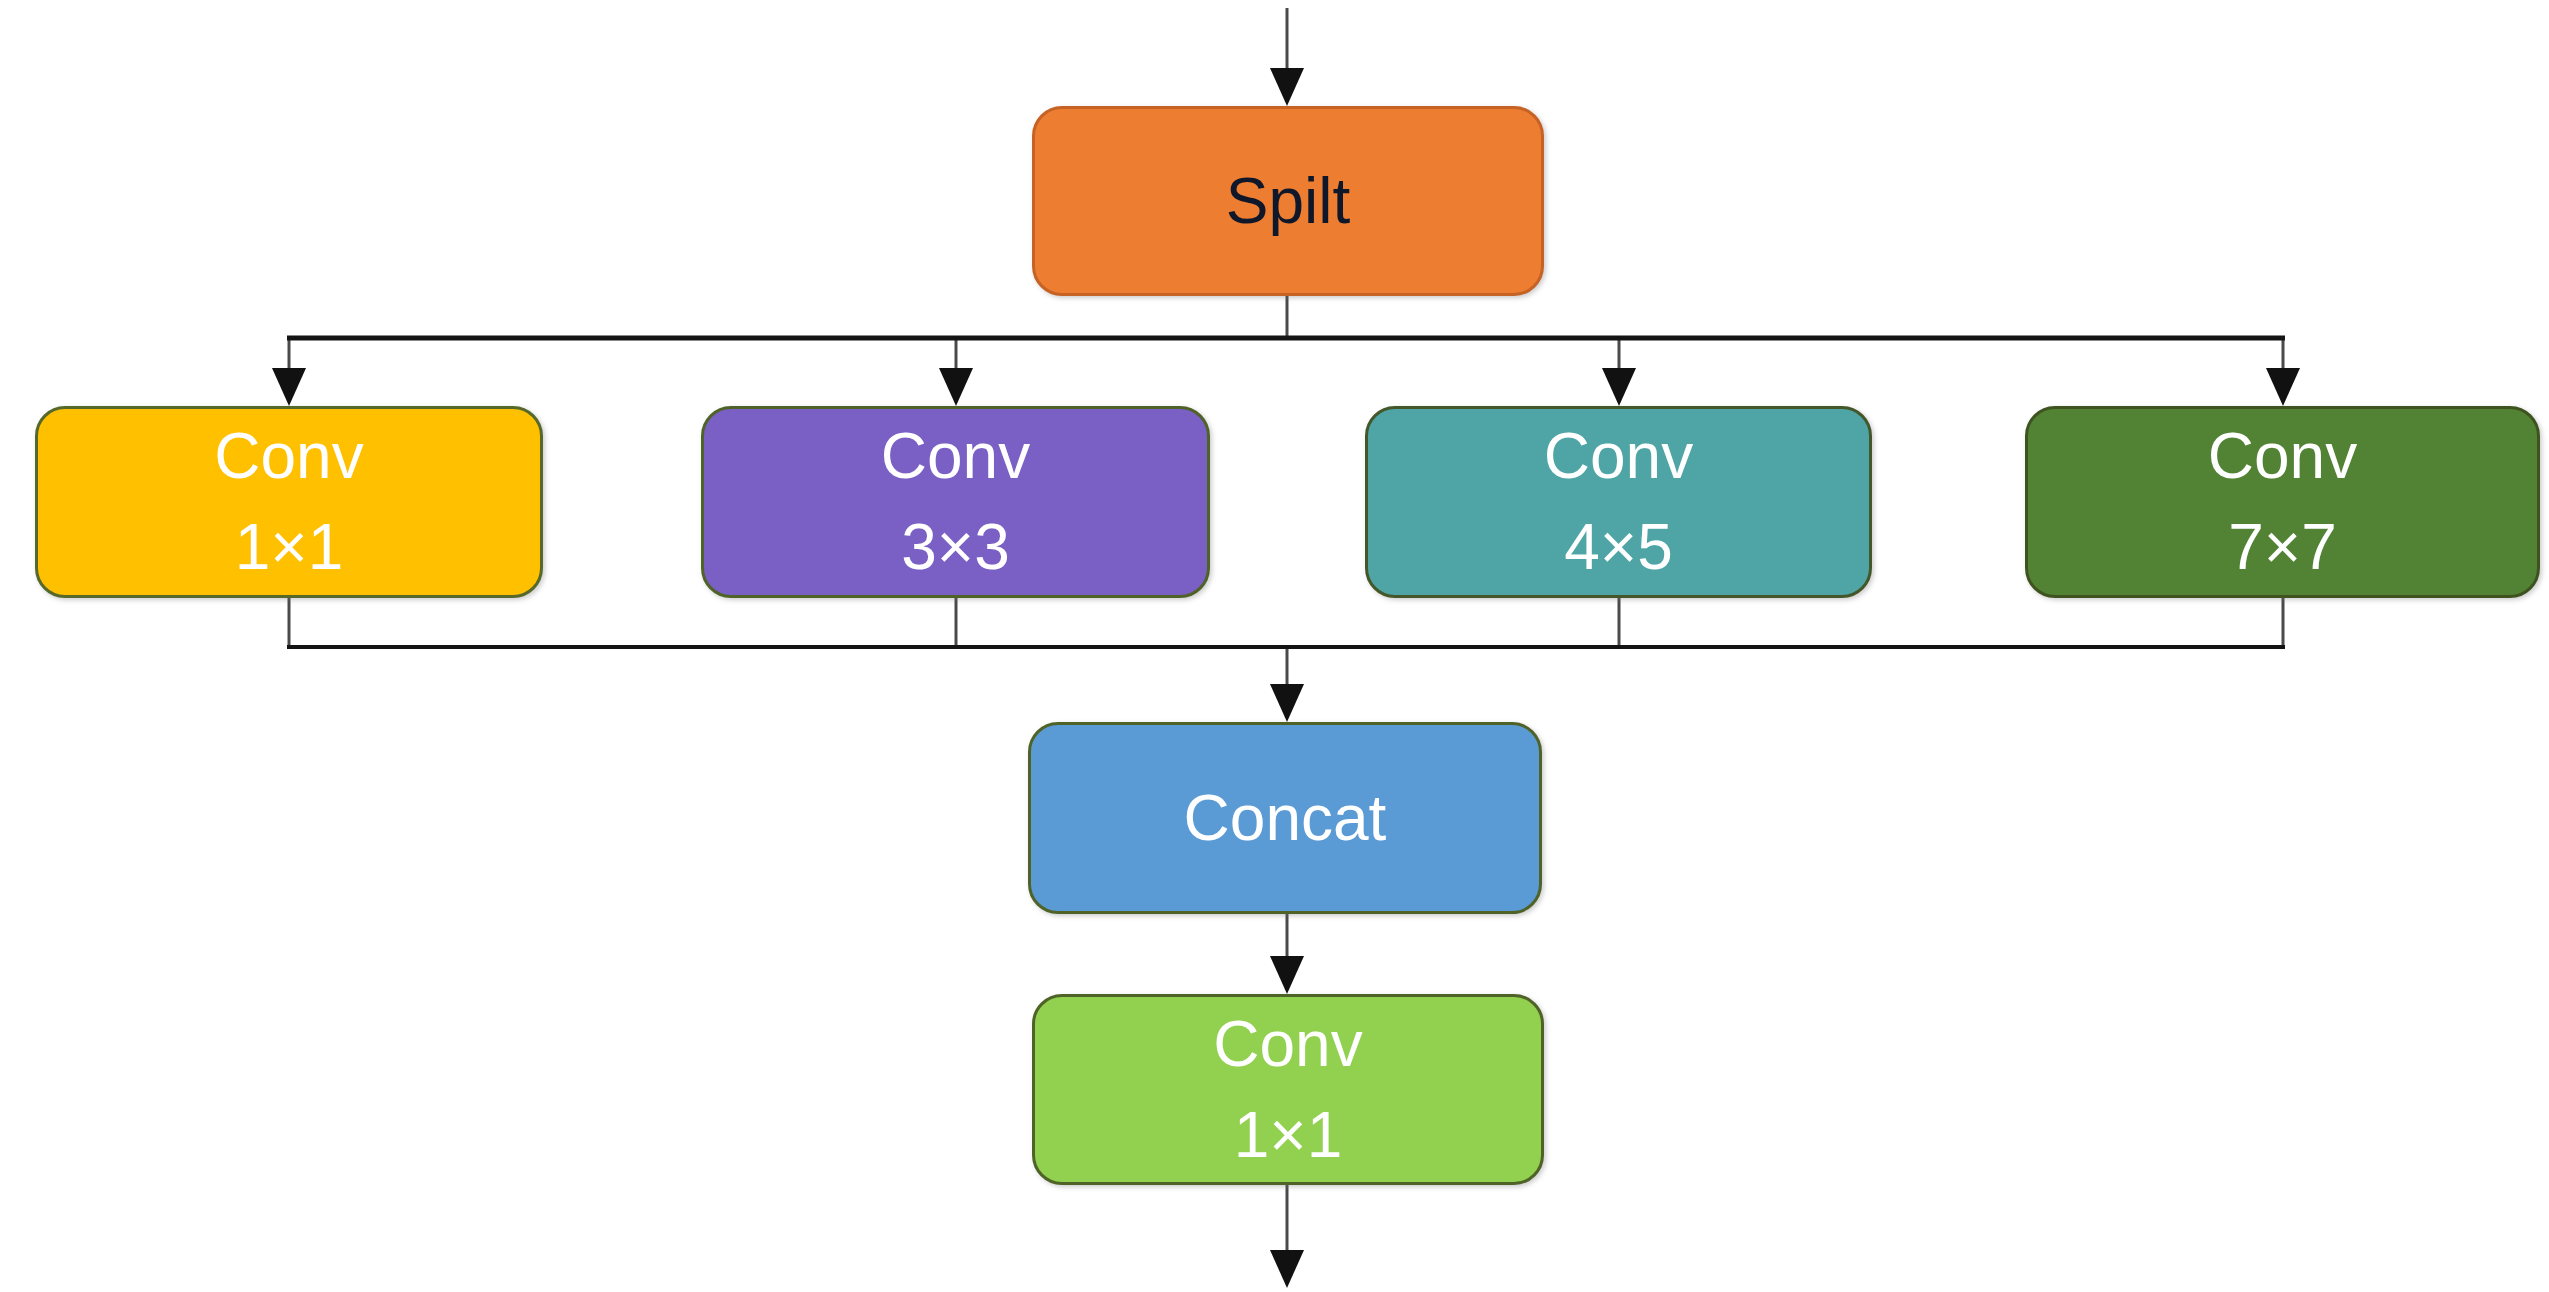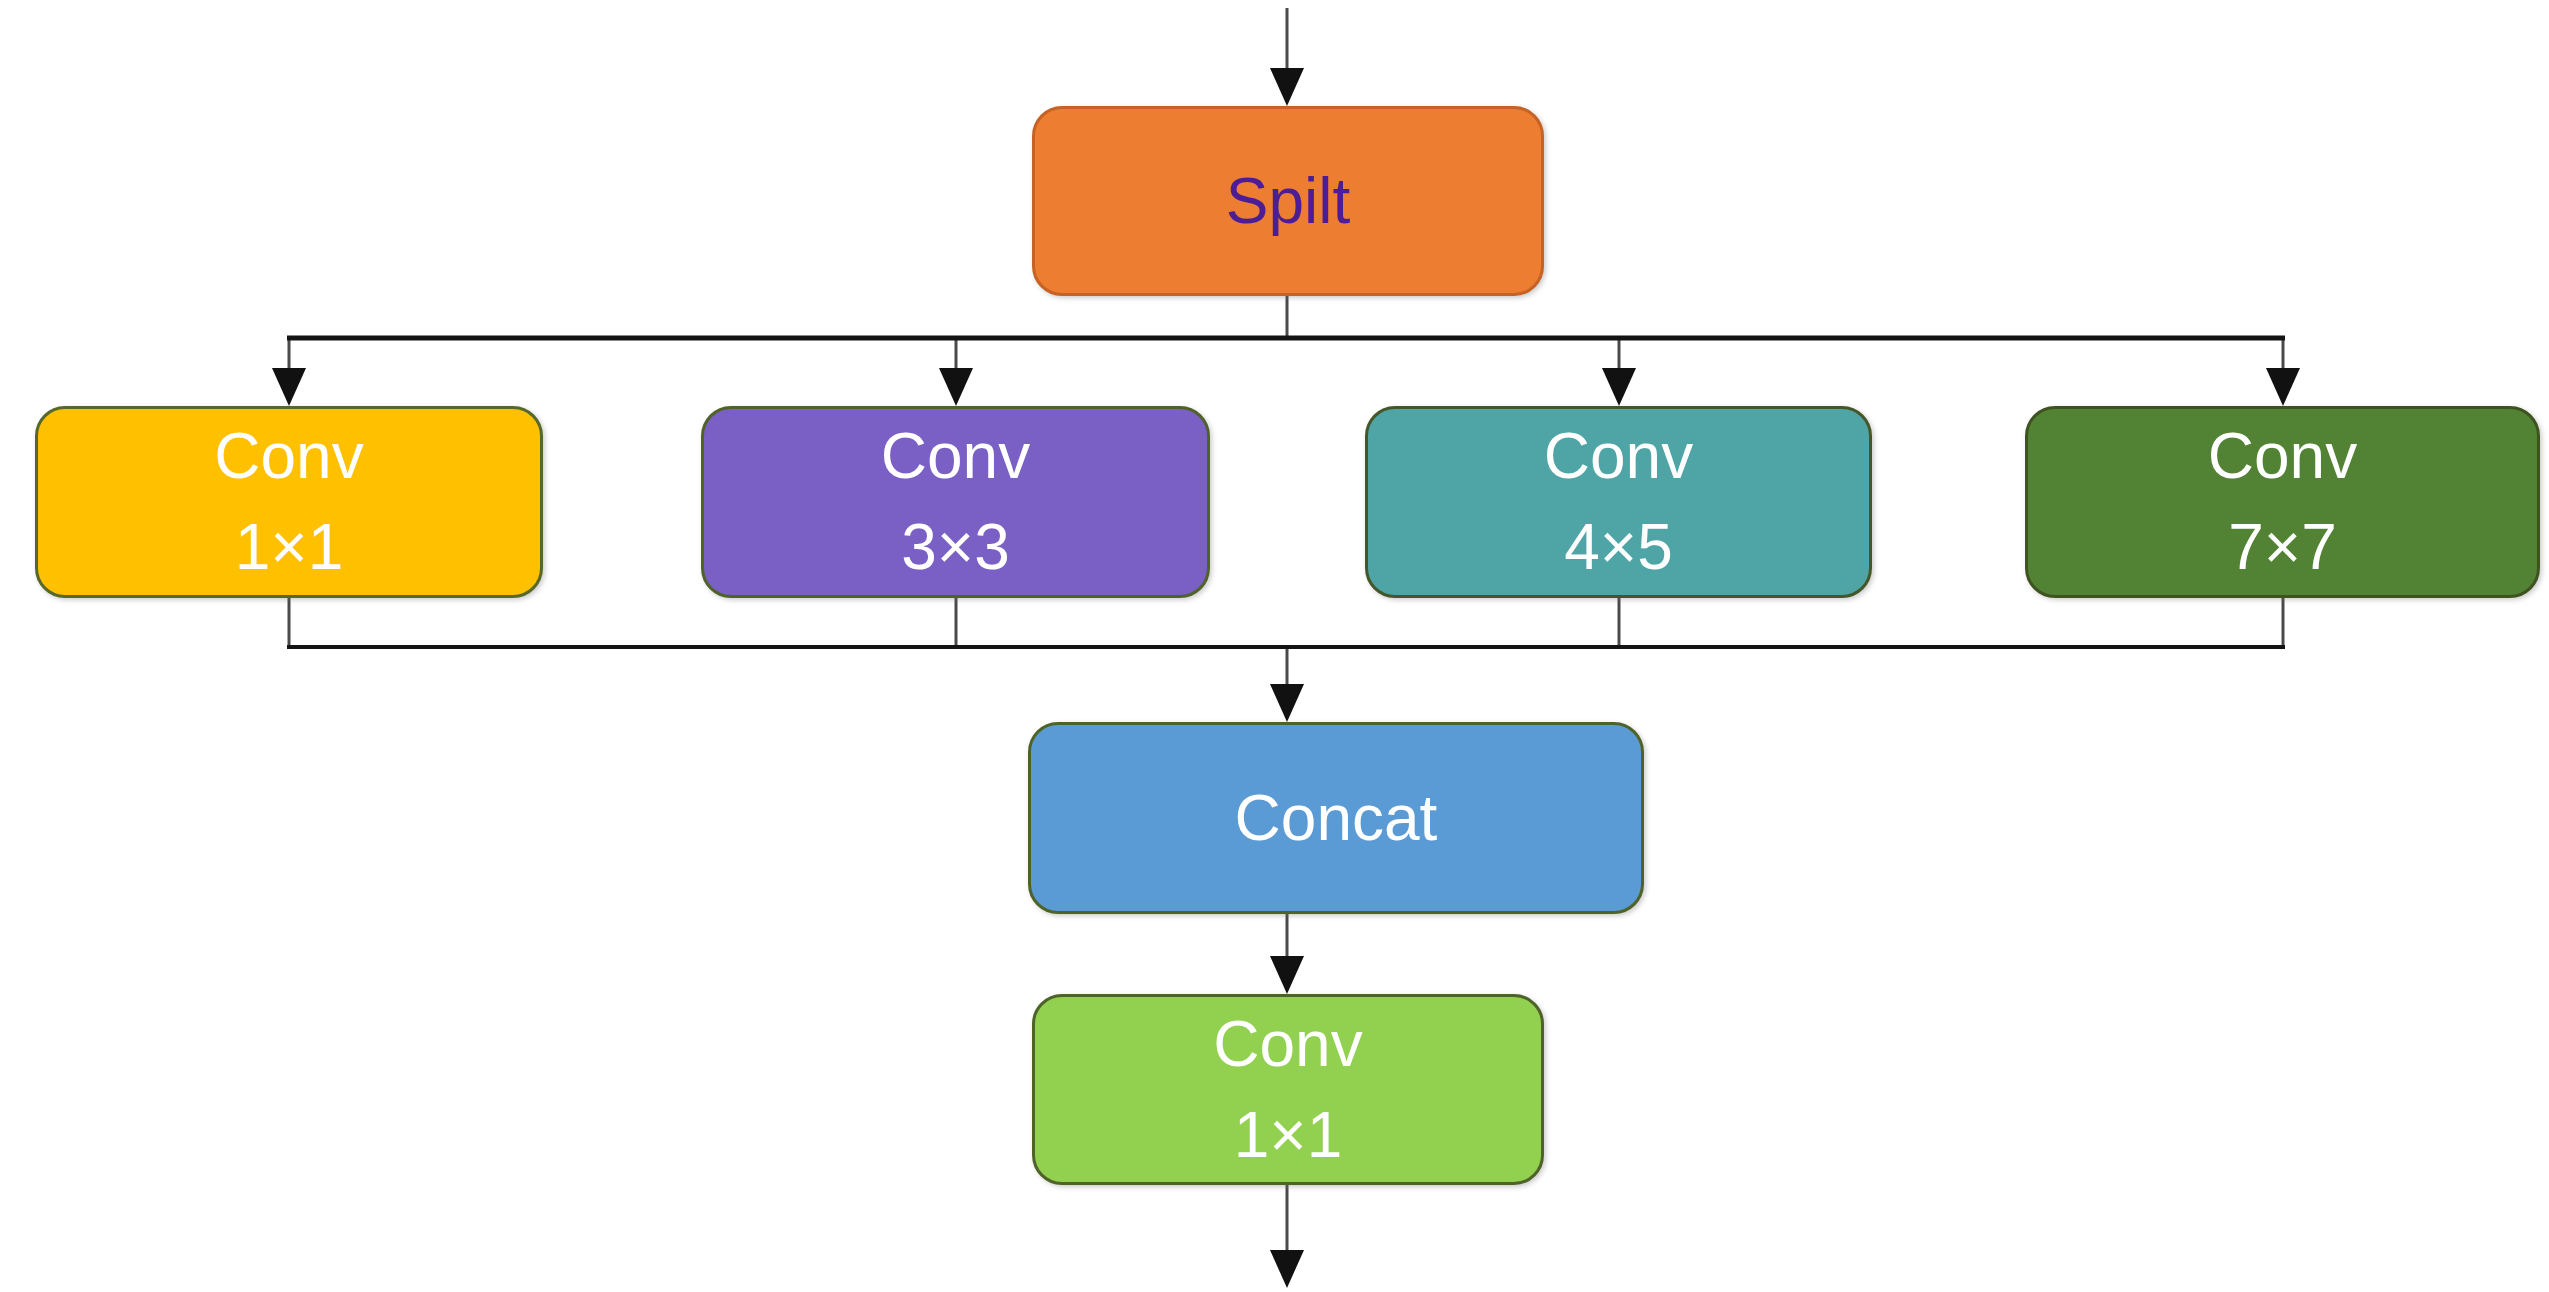--- a/index.html
+++ b/index.html
@@ -25,21 +25,21 @@
     font-size:64px;
     line-height:1.42;
     color:#ffffff;
     box-shadow:2px 2px 5px rgba(110,110,110,0.35);
   }
   .node-split   {left:1032px; top:106px; width:512px; height:190px;}
   .node-conv1   {left:35px;   top:406px; width:508px; height:192px;}
   .node-conv3   {left:701px;  top:406px; width:509px; height:192px;}
   .node-conv5   {left:1365px; top:406px; width:507px; height:192px;}
   .node-conv7   {left:2025px; top:406px; width:515px; height:192px;}
-  .node-concat  {left:1028px; top:722px; width:616px; height:192px;}
+  .node-concat  {left:1028px; top:722px; width:514px; height:192px;}
   .node-convout {left:1032px; top:994px; width:512px; height:191px;}
   .label-line{white-space:nowrap;}
 </style>
 </head>
 <body>
 
 <div class="canvas">
 
   <svg class="connectors" viewBox="0 0 2549 1292" aria-hidden="true">
 
@@ -69,21 +69,21 @@
       <path d="M 289,406  L 272,368  L 306,368  Z"></path>
       <path d="M 956,406  L 939,368  L 973,368  Z"></path>
       <path d="M 1619,406 L 1602,368 L 1636,368 Z"></path>
       <path d="M 2283,406 L 2266,368 L 2300,368 Z"></path>
       <path d="M 1287,722 L 1270,684 L 1304,684 Z"></path>
       <path d="M 1287,994 L 1270,956 L 1304,956 Z"></path>
       <path d="M 1287,1288 L 1270,1250 L 1304,1250 Z"></path>
     </g>
   </svg>
 
-  <div class="node node-split" style="background: rgb(237, 125, 49); border-color: rgb(197, 98, 36); color: #4c1d95;">
+  <div class="node node-split" style="background: rgb(237, 125, 49); border-color: rgb(197, 98, 36); color: #0f172a;">
     <div class="label-line">Spilt</div>
   </div>
 
   <div class="node node-conv1" style="background: rgb(255, 192, 0); border-color: rgb(86, 104, 42); color: rgb(255, 255, 255);">
     <div class="label-line">Conv</div>
     <div class="label-line">1×1</div>
   </div>
 
   <div class="node node-conv3" style="background: rgb(122, 95, 197); border-color: rgb(79, 98, 40); color: rgb(255, 255, 255);">
     <div class="label-line">Conv</div>

